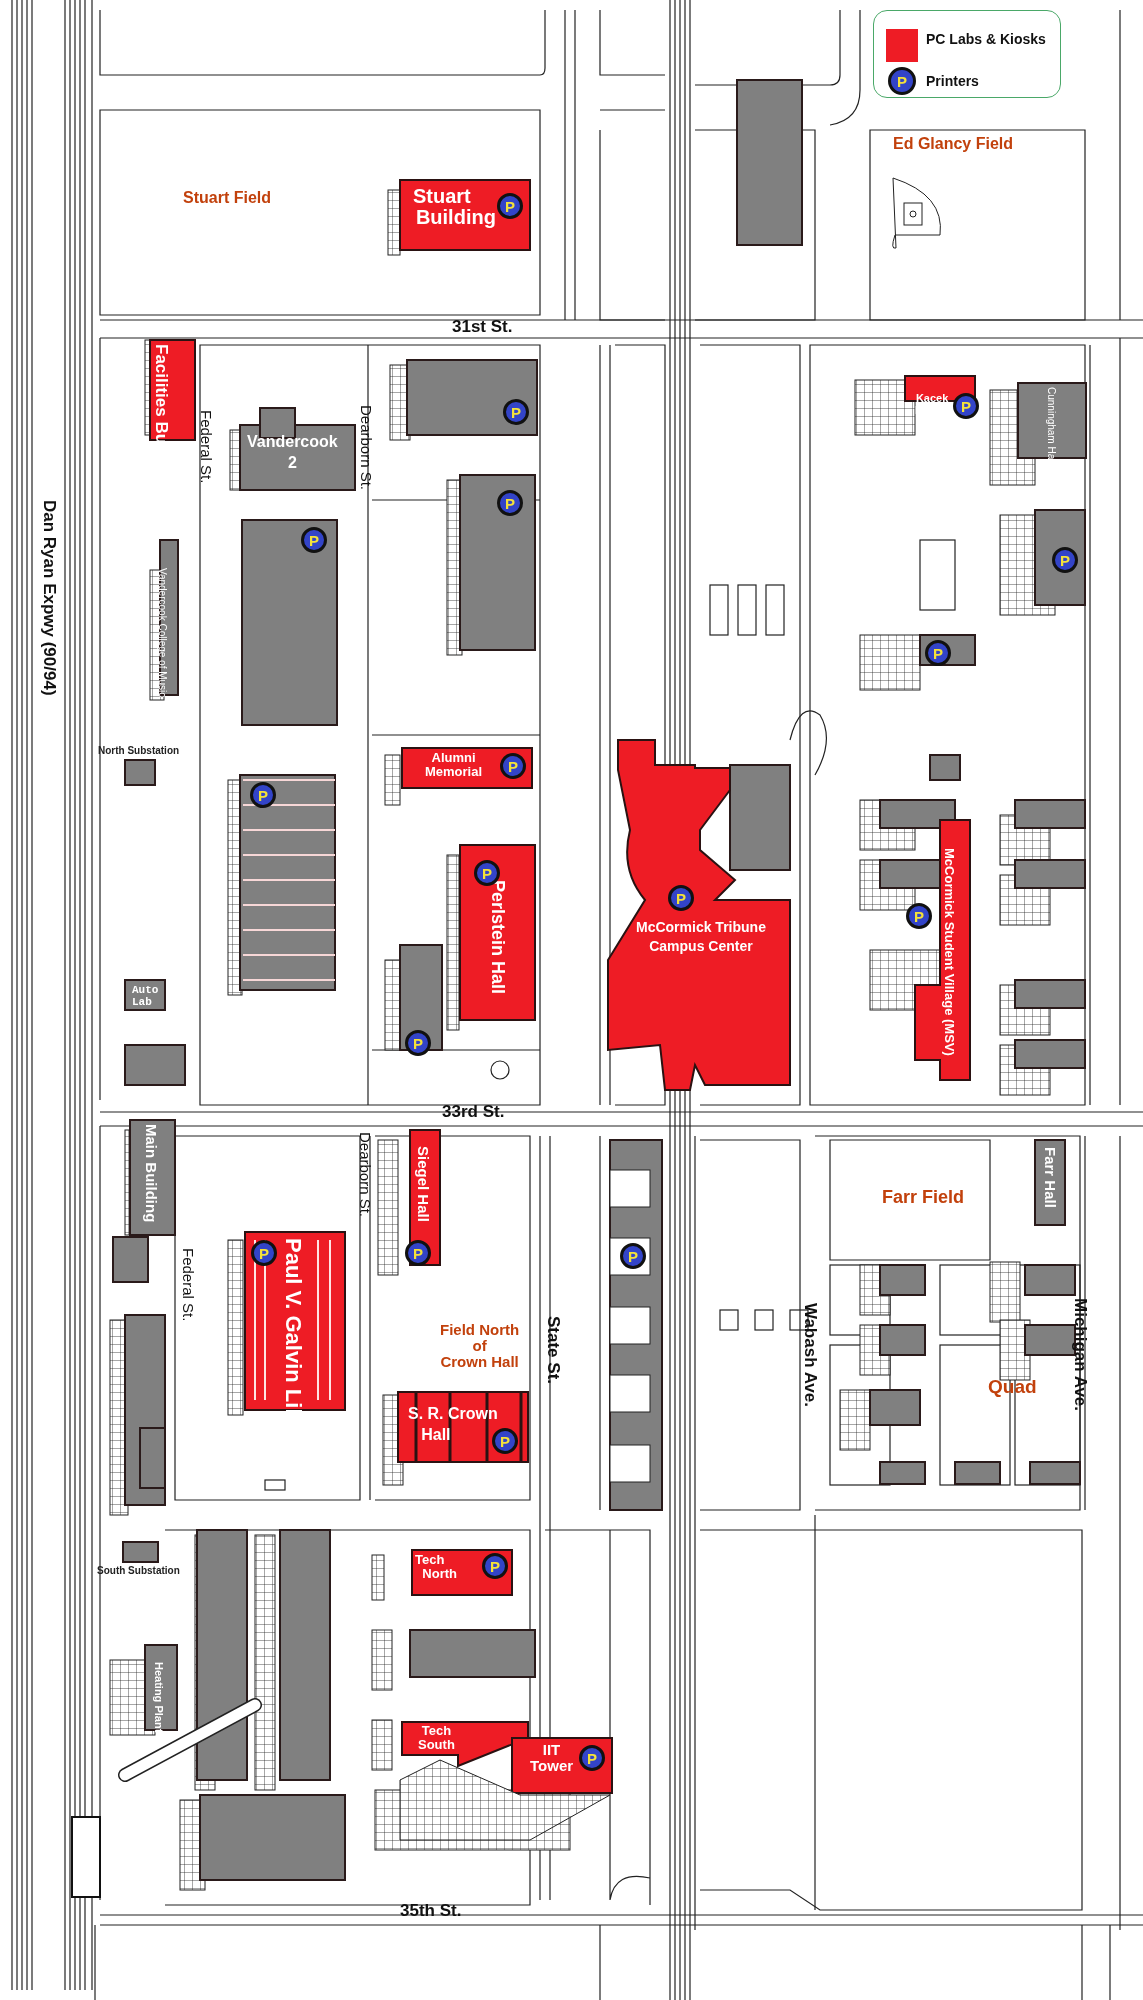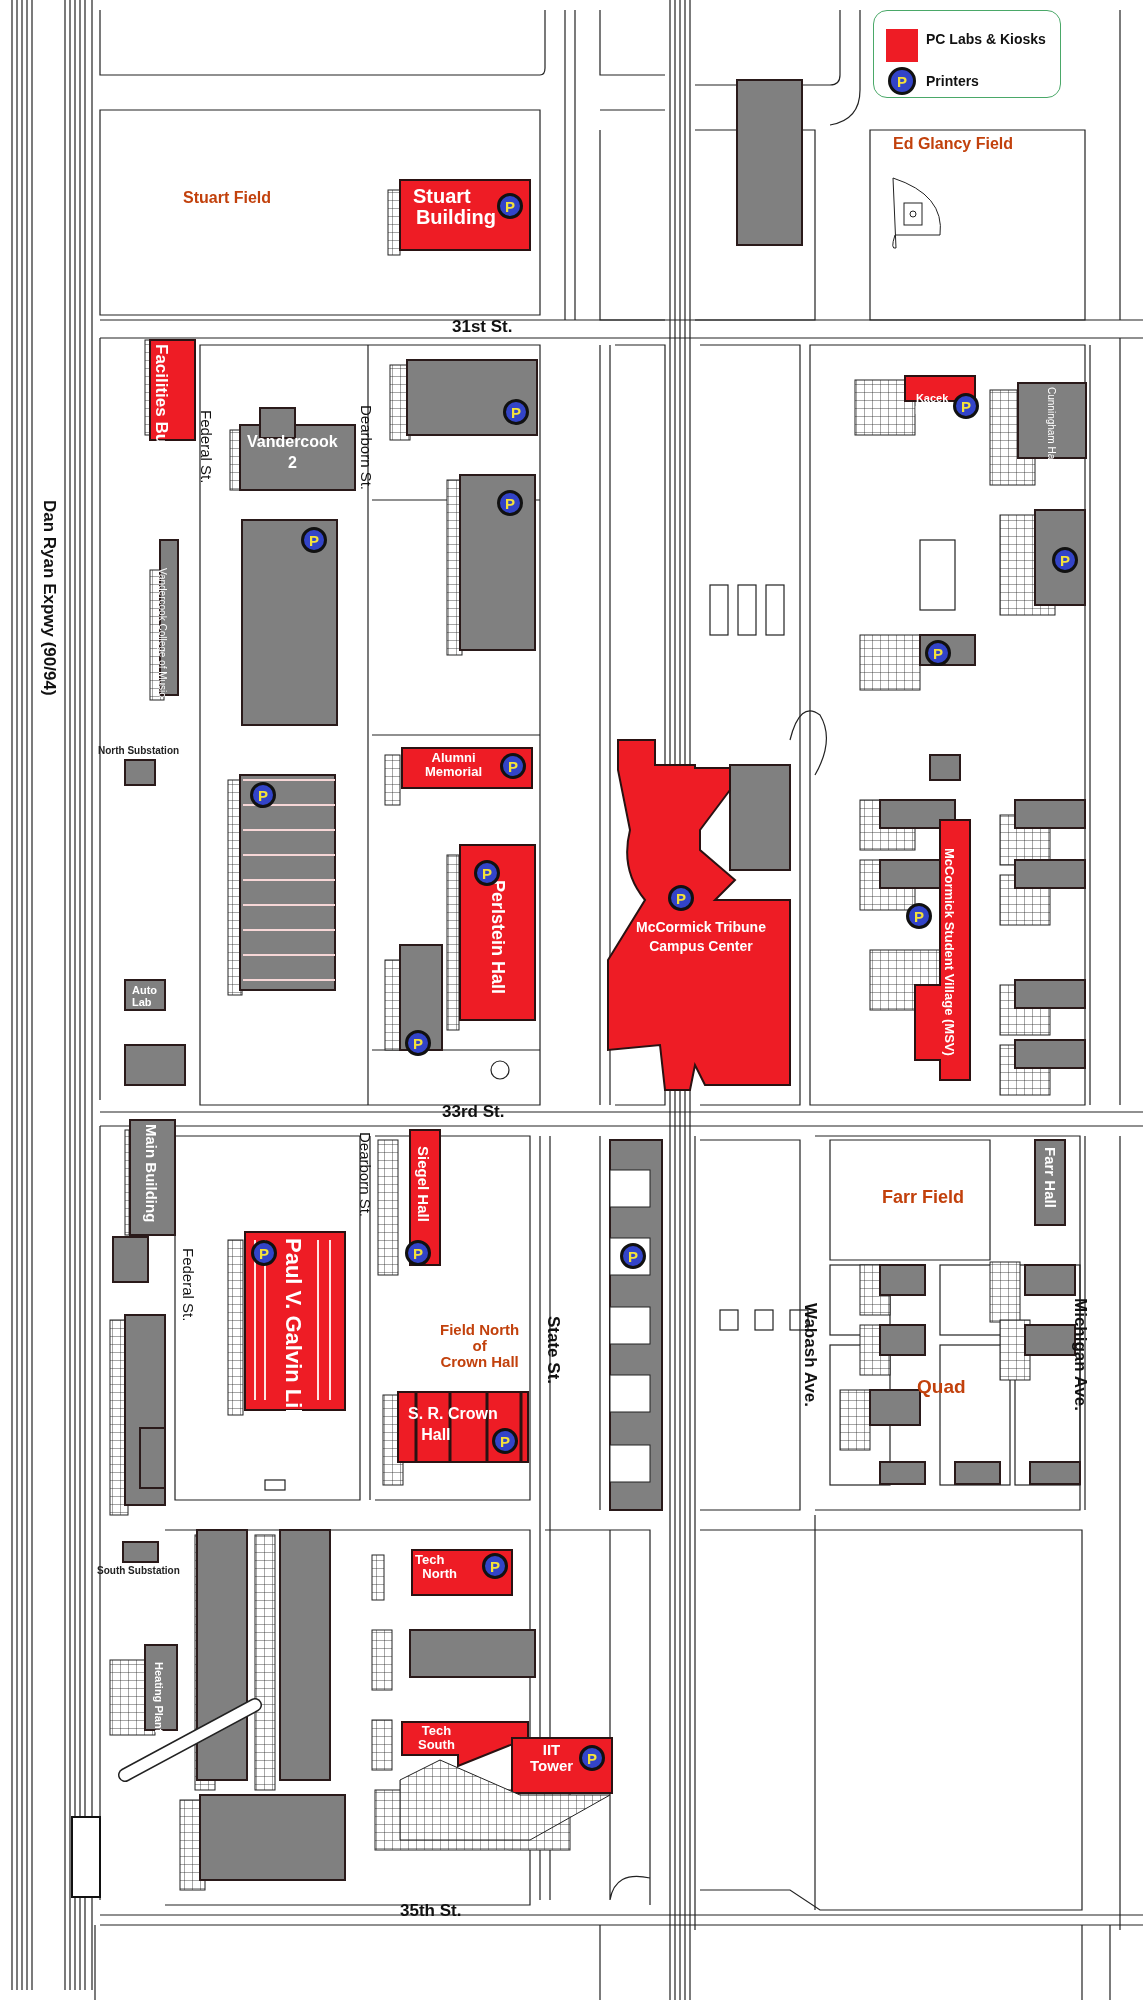--- a/index.html
+++ b/index.html
@@ -293,21 +293,21 @@
 <span class="lbl street-sm vert-down" style="left:180px;top:1248px;">Federal St.</span>
 <span class="lbl street-sm vert-down" style="left:358px;top:405px;">Dearborn St.</span>
 <span class="lbl street-sm vert-down" style="left:357px;top:1132px;">Dearborn St.</span>
 <span class="lbl street vert-down" style="left:544px;top:1316px;">State St.</span>
 <span class="lbl street vert-down" style="left:801px;top:1303px;">Wabash Ave.</span>
 <span class="lbl street vert-down" style="left:1071px;top:1298px;">Michigan Ave.</span>
 
 <span class="lbl field" style="left:183px;top:190px;">Stuart Field</span>
 <span class="lbl field" style="left:893px;top:136px;">Ed Glancy Field</span>
 <span class="lbl field" style="left:882px;top:1188px;font-size:18px;">Farr Field</span>
-<span class="lbl field" style="left:917px;top:1377px;font-size:19px;text-align:center;">Quad</span>
+<span class="lbl field" style="left:988px;top:1377px;font-size:19px;text-align:center;">Quad</span>
 <div class="lbl field" style="left:440px;top:1296px;font-size:15px;margin-top:26px;">
   <div>Field North</div>
   <div>of</div>
   <div>Crown Hall</div>
 </div>
 
 <div class="lbl bld-red" style="left:413px;top:186px;font-size:20px;">
   <div style="margin-right:28px;">Stuart</div>
   <div>Building</div>
 </div>
@@ -341,21 +341,21 @@
 </div>
 <div class="lbl bld-red" style="left:636px;top:920px;font-size:14px;">
   <div>McCormick Tribune</div>
   <div style="margin-top:4px;">Campus Center</div>
 </div>
 <div class="lbl bld-red vert-down" style="left:942px;top:848px;font-size:13px;">
   <span>McCormick Student Village</span>
   <span>(MSV)</span>
 </div>
 <span class="lbl small-black" style="left:98px;top:746px;">North Substation</span>
-<div class="lbl bld-gray" style="left:132px;top:985px;font-size:11px;text-align:left;">
+<div class="lbl bld-gray" style="left:132px;top:985px;font-size:11px;text-align:left;font-family:Liberation Mono, monospace;">
   <div>Auto</div>
   <div>Lab</div>
 </div>
 <span class="lbl bld-gray vert-down" style="left:143px;top:1124px;font-size:15px;">Main Building</span>
 <span class="lbl bld-red vert-down" style="left:415px;top:1146px;font-size:15px;">Siegel Hall</span>
 <div class="lbl bld-red vert-down" style="left:282px;top:1238px;font-size:22px;">
   <span>Paul V. Galvin</span>
   <span>Library</span>
 </div>
 <div class="lbl bld-red" style="left:408px;top:1406px;font-size:16px;">

